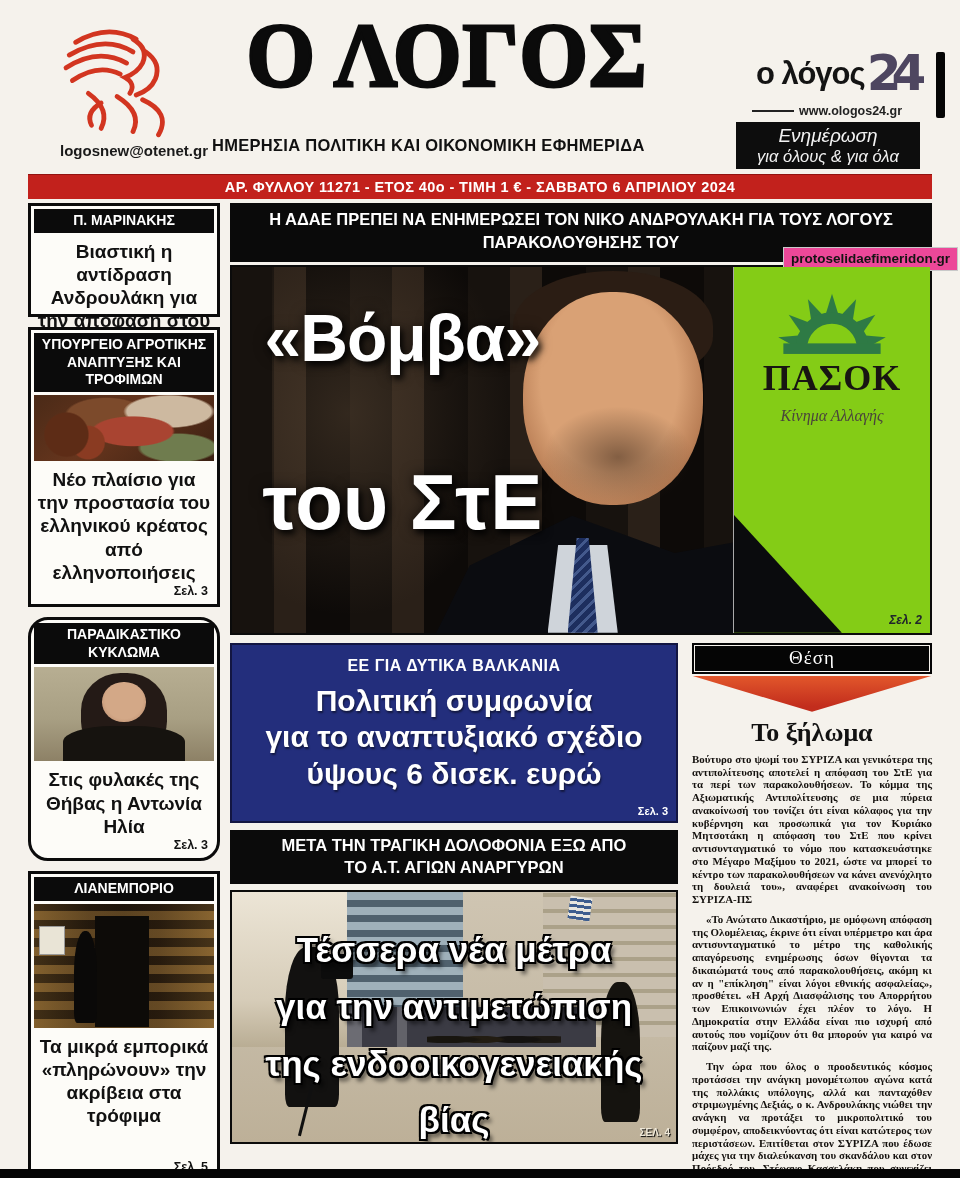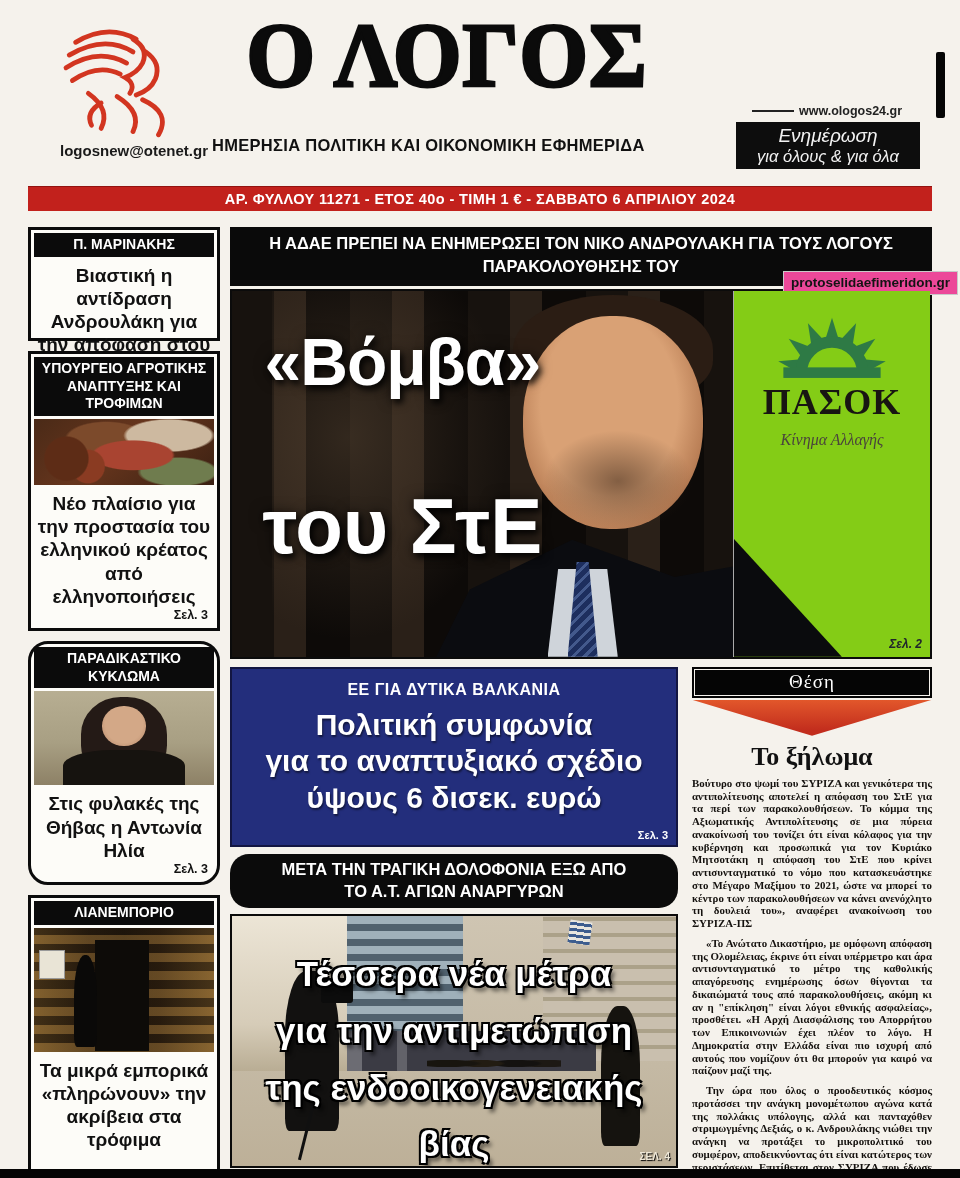--- a/index.html
+++ b/index.html
@@ -24,21 +24,21 @@
   .web-url-row{position:absolute;left:752px;top:104px;width:175px;display:flex;align-items:center;}
   .web-url-line{flex:0 0 42px;height:2px;background:#222;margin-right:5px;}
   .web-url{font-weight:bold;font-size:12.5px;color:#222;}
   .tagline-box{position:absolute;left:736px;top:122px;width:184px;height:47px;background:#0d0d0d;
                color:#f2f2f2;font-style:italic;text-align:center;padding-top:3px;box-sizing:border-box;}
   .tagline-line1{font-size:19px;line-height:22px;}
   .tagline-line2{font-size:16.5px;line-height:19px;}
   .edge-mark{position:absolute;right:15px;top:52px;width:9px;height:66px;background:#050505;border-radius:2px;}
 
   
-  .issue-bar{margin:16px 28px;height:24px;background:#c2211c;border-top:1px solid #921310;
+  .issue-bar{margin:4px 28px;height:24px;background:#c2211c;border-top:1px solid #921310;
              color:#fff;font-weight:bold;font-size:14.5px;text-align:center;line-height:24px;
              letter-spacing:.4px;}
 
   
   .main{margin:4px 28px 0;display:flex;gap:10px;}
   .sidebar{width:192px;display:flex;flex-direction:column;gap:10px;}
   .main-col{flex:1;min-width:0;}
 
   
   .card{border:3px solid #0b0b0b;background:#fdfcf8;padding:3px;box-sizing:border-box;
@@ -120,21 +120,21 @@
   .opinion-col{flex:1;min-width:0;}
 
   .blue-box{position:relative;background:#232e7c;border:2px solid #131642;color:#fff;
             text-align:center;height:180px;box-sizing:border-box;padding-top:12px;}
   .blue-kicker{font-weight:bold;font-size:16px;letter-spacing:.5px;}
   .blue-headline{font-weight:bold;font-size:30px;line-height:1.22;margin-top:8px;
                  text-shadow:1px 2px 2px rgba(0,0,0,.5);}
   .blue-pageref{position:absolute;right:8px;bottom:4px;font-weight:bold;font-size:11px;}
 
   .crime-kicker{margin-top:7px;background:#0b0b0b;color:#fff;text-align:center;
-                font-weight:bold;font-size:16.5px;line-height:1.35;padding:4px 0 6px;border-radius:19px;}
+                font-weight:bold;font-size:16.5px;line-height:1.35;padding:4px 0 6px;}
 
   .street-photo{position:relative;margin-top:6px;height:250px;border:2px solid #0b0b0b;
                 overflow:hidden;background:
       linear-gradient(180deg,#cfc5b2 0%,#c4b9a4 60%,#bdb098 100%);}
   .sp-windows{position:absolute;left:26%;top:0;width:26%;height:48%;
       background:repeating-linear-gradient(0deg,#50616e 0 7px,#9fb0ba 7px 15px),
                  repeating-linear-gradient(90deg,rgba(150,50,35,.8) 0 3px,transparent 3px 22px);}
   .sp-left-bldg{position:absolute;left:0;top:0;width:27%;height:62%;
       background:linear-gradient(180deg,#ece5d6 0%,#d6ccb8 70%,#b9ad94 100%);
       border-right:3px solid #8d8673;}
@@ -193,20 +193,23 @@
         <path d="M58 20 Q68 27 64 37 Q61 44 52 47"></path>
         <path d="M22 46 Q36 56 30 68"></path>
         <path d="M40 48 Q56 58 50 70"></path>
         <path d="M56 50 Q74 58 66 72"></path>
         <path d="M30 52 Q20 58 24 66"></path>
       </g>
     </svg>
     <div class="brand-email">logosnew@otenet.gr</div>
     <div class="masthead-title">Ο ΛΟΓΟΣ</div>
     <div class="masthead-subtitle">ΗΜΕΡΗΣΙΑ ΠΟΛΙΤΙΚΗ ΚΑΙ ΟΙΚΟΝΟΜΙΚΗ ΕΦΗΜΕΡΙΔΑ</div>
+    <div class="web-logo">
+      <span class="web-logo-text">ο λόγος</span><span class="web-logo-number">24</span>
+    </div>
     <div class="web-url-row">
       <span class="web-url-line"></span>
       <span class="web-url">www.ologos24.gr</span>
     </div>
     <div class="tagline-box">
       <div class="tagline-line1">Ενημέρωση</div>
       <div class="tagline-line2">για όλους &amp; για όλα</div>
     </div>
     <div class="edge-mark"></div>
   </div>

